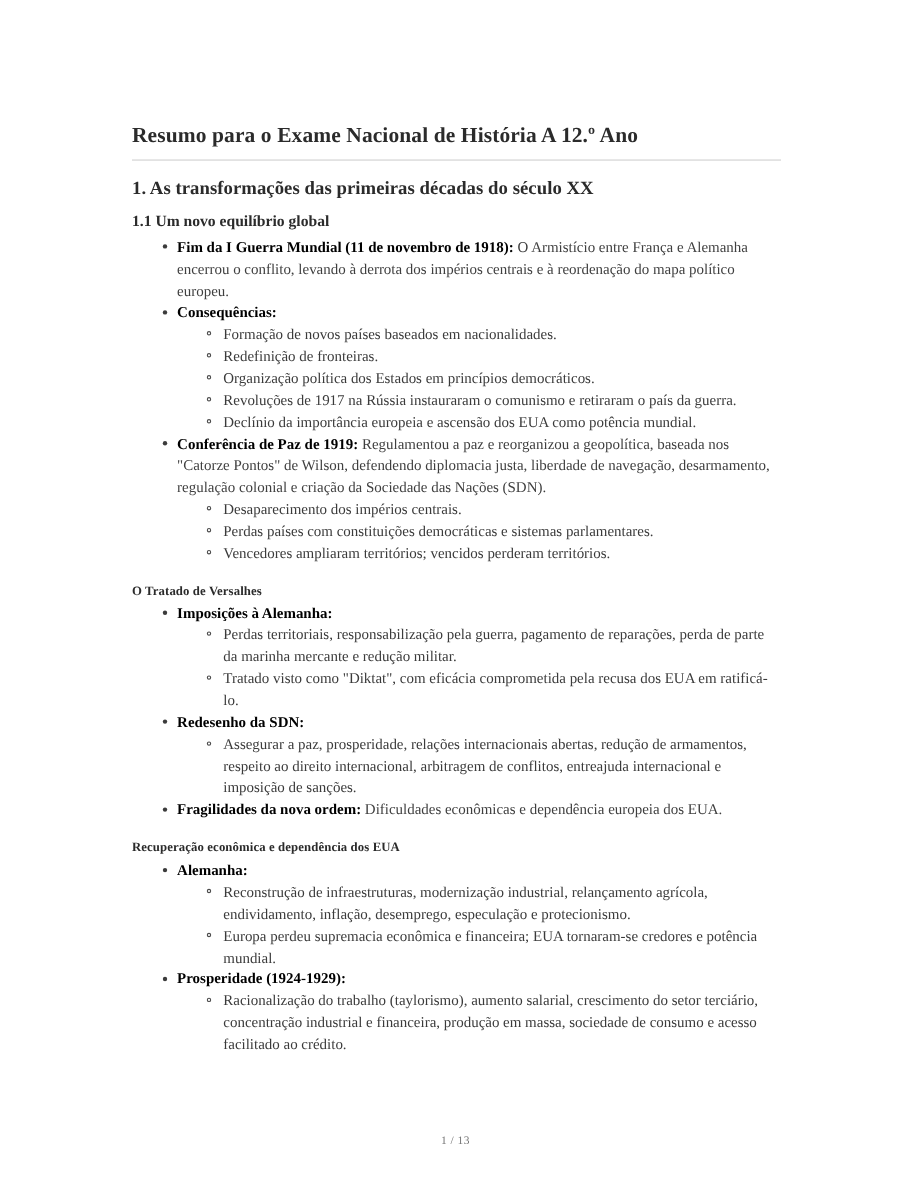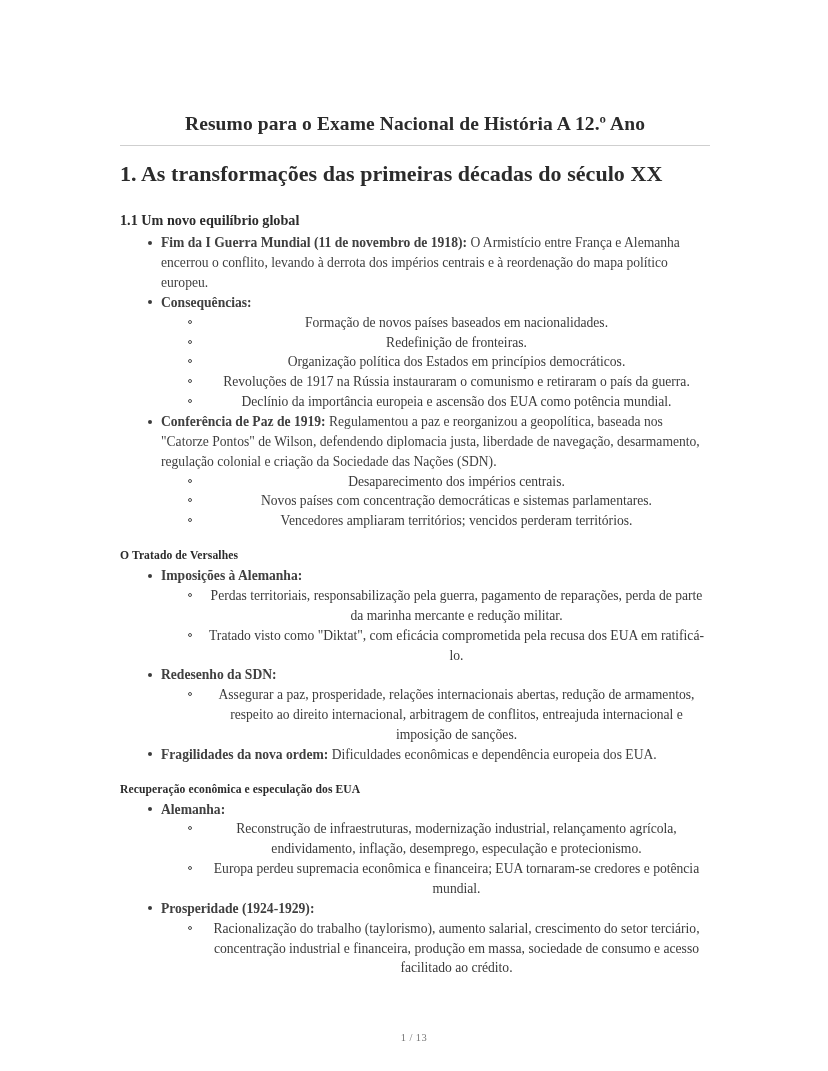--- a/index.html
+++ b/index.html
@@ -24,39 +24,38 @@
     top: 0;
     width: 828px;
     height: 1071px;
     box-sizing: border-box;
     padding: 112px 118px 0 120px;
   }
 
   .doc-title {
     font-size: 19.5px;
     font-weight: bold;
-    text-align: center;
     color: #2b2b2b;
     letter-spacing: 0.1px;
     margin: 0 0 9px 0;
     line-height: 1.25;
   }
 
   .title-rule {
     border: 0;
     border-top: 1px solid #cfcfcf;
     margin: 0 0 14px 0;
     width: 590px;
   }
 
   h2.section-heading {
-    font-size: 22px;
-    font-weight: bold;
-    color: #2b2b2b;
-    margin: 0 0 22px 0;
+    font-size: 17px;
+    font-weight: bold;
+    color: #2b2b2b;
+    margin: 0 0 10px 0;
     line-height: 1.3;
     letter-spacing: 0.05px;
   }
 
   h3.subsection-heading {
     font-size: 14.2px;
     font-weight: bold;
     color: #2b2b2b;
     margin: 0 0 4px 0;
     line-height: 1.3;
@@ -93,21 +92,20 @@
     width: 4px;
     height: 4px;
     border-radius: 50%;
     background: #3b3b3b;
   }
 
   ul.lvl2 {
     list-style: none;
     margin: 0;
     padding: 0 0 0 40px;
-    text-align: center;
   }
 
   ul.lvl2 > li.subitem {
     position: relative;
     font-size: 13.6px;
     line-height: 1.46;
     padding-left: 15px;
   }
 
   ul.lvl2 > li.subitem::before {
@@ -118,21 +116,21 @@
     width: 4px;
     height: 4px;
     border-radius: 50%;
     border: 1px solid #4a4a4a;
     background: transparent;
     box-sizing: border-box;
   }
 
   .lead {
     font-weight: bold;
-    color: #404040;
+    color: #000000;
   }
 
   .body-text {
     color: #3f3f3f;
   }
 
   .page-footer {
     position: absolute;
     left: 0;
     bottom: 28px;
@@ -170,21 +168,21 @@
       <li class="subitem">Revoluções de 1917 na Rússia instauraram o comunismo e retiraram o país da guerra.</li>
       <li class="subitem">Declínio da importância europeia e ascensão dos EUA como potência mundial.</li>
     </ul>
 
     <li class="item">
       <span class="lead">Conferência de Paz de 1919:</span><span class="body-text"> Regulamentou a paz e reorganizou a geopolítica, baseada nos "Catorze Pontos" de Wilson, defendendo diplomacia justa, liberdade de navegação, desarmamento, regulação colonial e criação da Sociedade das Nações (SDN).</span>
     </li>
 
     <ul class="lvl2">
       <li class="subitem">Desaparecimento dos impérios centrais.</li>
-      <li class="subitem">Novos países com concentração democráticas e sistemas parlamentares.</li>
+      <li class="subitem">Perdas países com constituições democráticas e sistemas parlamentares.</li>
       <li class="subitem">Vencedores ampliaram territórios; vencidos perderam territórios.</li>
     </ul>
 
   </ul>
 
   <h4 class="minor-heading">O Tratado de Versalhes</h4>
   <ul class="lvl1">
 
     <li class="item">
       <span class="lead">Imposições à Alemanha:</span>
@@ -200,21 +198,21 @@
     <ul class="lvl2">
       <li class="subitem">Assegurar a paz, prosperidade, relações internacionais abertas, redução de armamentos, respeito ao direito internacional, arbitragem de conflitos, entreajuda internacional e imposição de sanções.</li>
     </ul>
 
     <li class="item">
       <span class="lead">Fragilidades da nova ordem:</span><span class="body-text"> Dificuldades econômicas e dependência europeia dos EUA.</span>
     </li>
 
   </ul>
 
-  <h4 class="minor-heading">Recuperação econômica e especulação dos EUA</h4>
+  <h4 class="minor-heading">Recuperação econômica e dependência dos EUA</h4>
   <ul class="lvl1">
 
     <li class="item">
       <span class="lead">Alemanha:</span>
     </li>
     <ul class="lvl2">
       <li class="subitem">Reconstrução de infraestruturas, modernização industrial, relançamento agrícola, endividamento, inflação, desemprego, especulação e protecionismo.</li>
       <li class="subitem">Europa perdeu supremacia econômica e financeira; EUA tornaram-se credores e potência mundial.</li>
     </ul>
 

